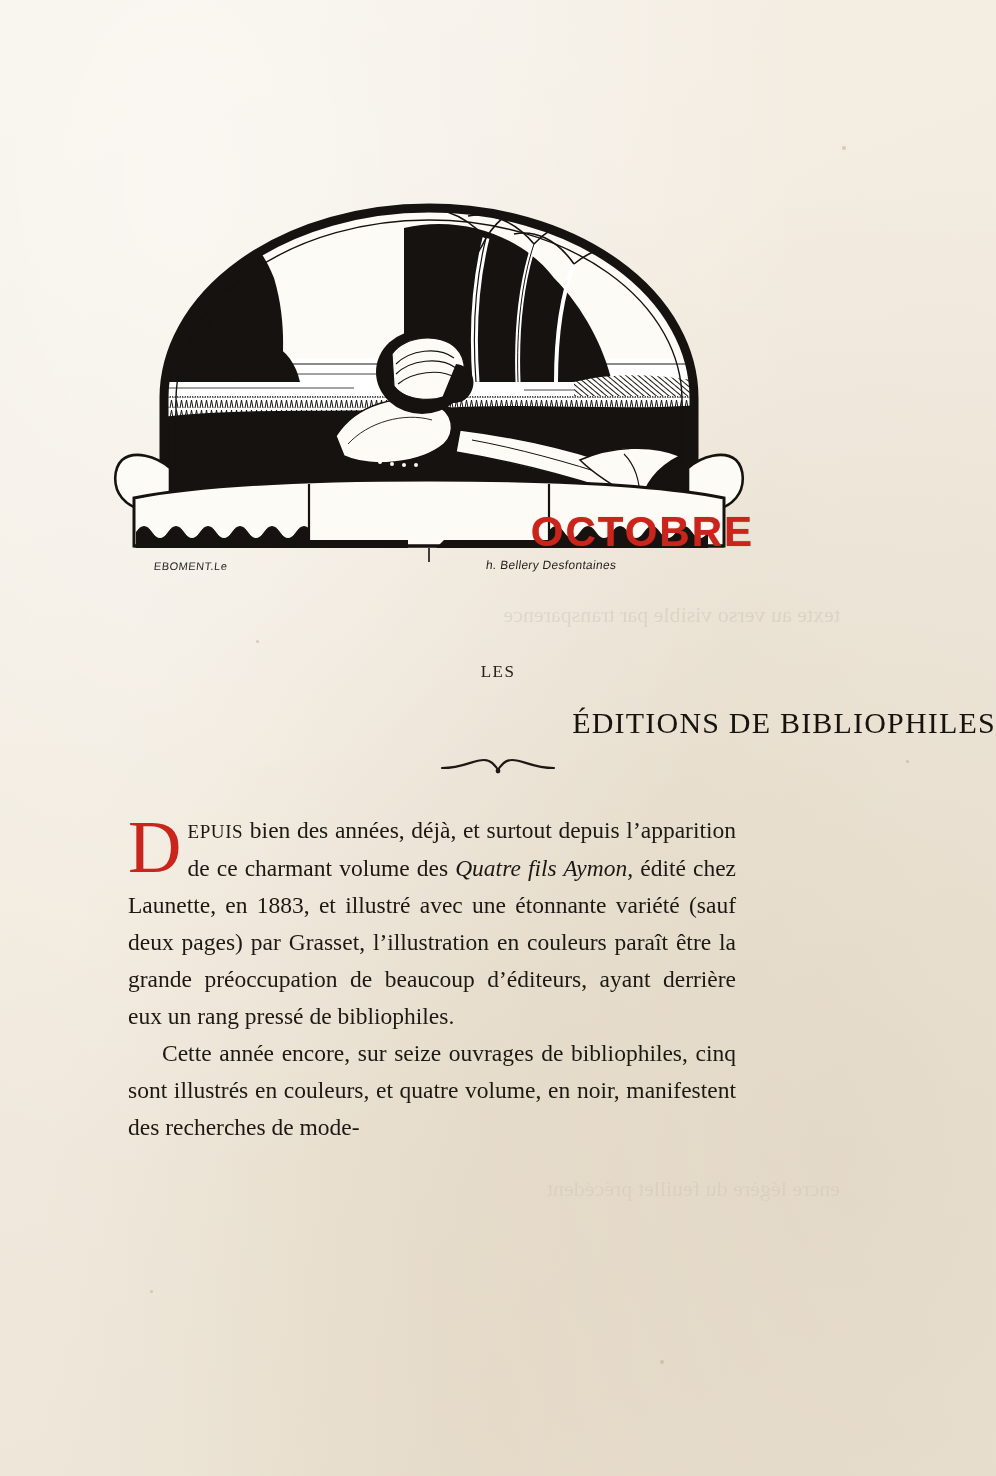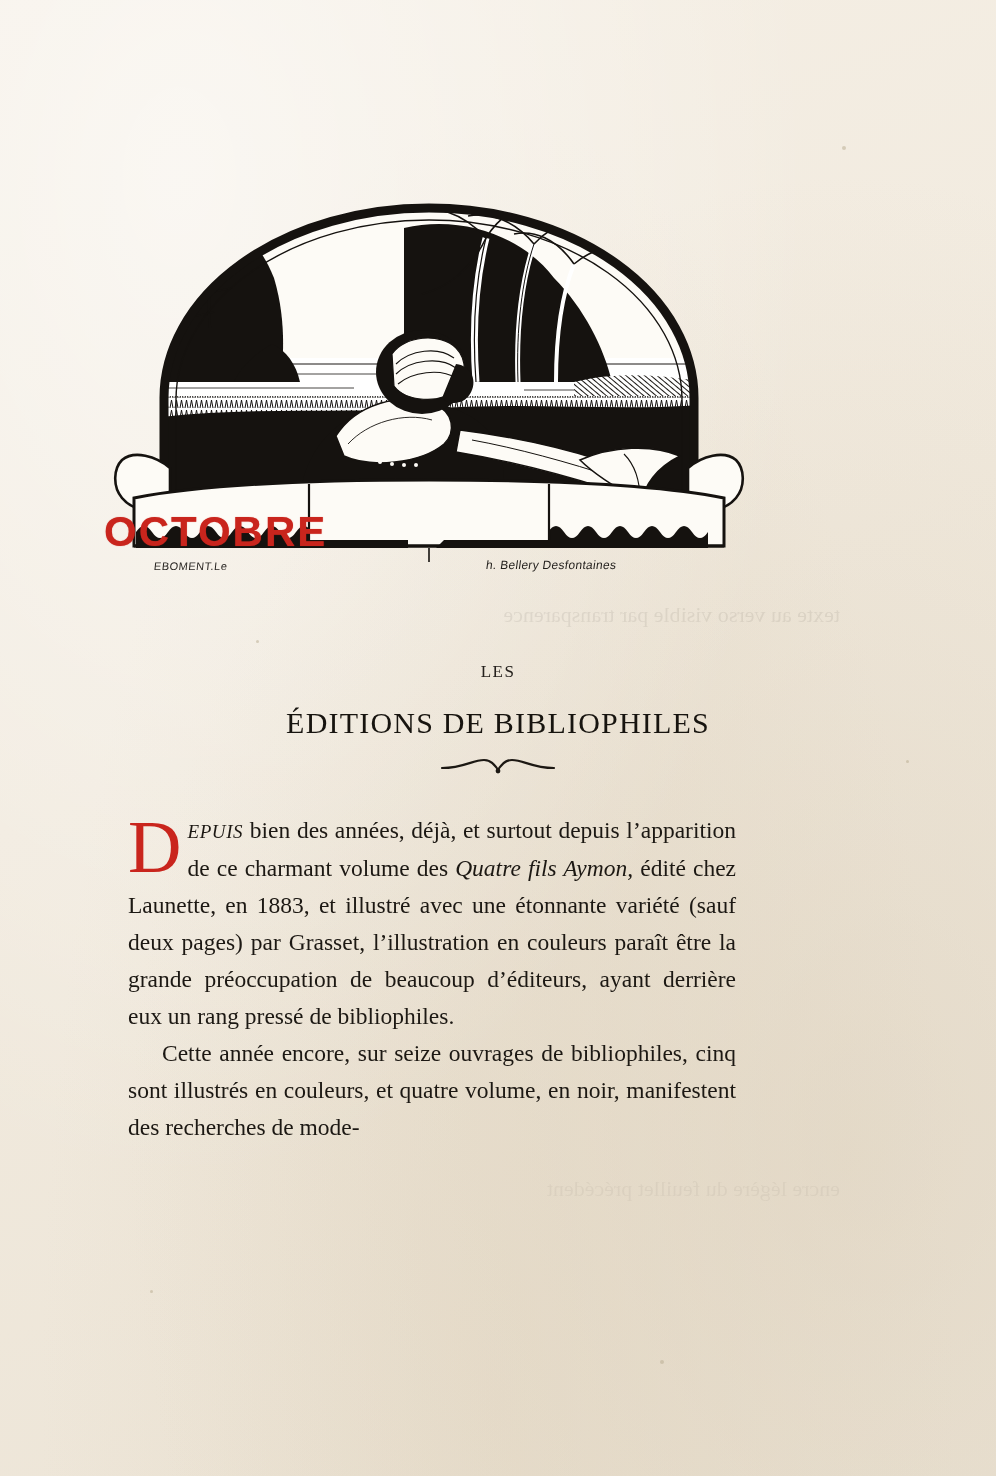--- a/index.html
+++ b/index.html
@@ -42,21 +42,21 @@
   .headpiece svg {
     display: block;
     width: 650px;
     height: 420px;
   }
   .month-banner-text {
     position: absolute;
     left: 0;
     top: 340px;
     width: 650px;
-    text-align: left;
+    text-align: right;
     font-family: "Liberation Sans", sans-serif;
     font-weight: bold;
     font-size: 42px;
     letter-spacing: 2px;
     color: #c9251d;
     text-shadow: 0 0 1px rgba(201,37,29,0.6);
   }
   .sig-left {
     position: absolute;
     left: 50px;
@@ -87,21 +87,21 @@
     text-align: center;
     font-size: 17px;
     letter-spacing: 1.5px;
     color: #24201c;
   }
   .title-main {
     position: absolute;
     left: 0;
     top: 706px;
     width: 996px;
-    text-align: center;
+    text-align: right;
     font-size: 30px;
     letter-spacing: 1.2px;
     color: #17140f;
   }
   .ornament {
     position: absolute;
     left: 0;
     top: 756px;
     width: 996px;
     text-align: center;
@@ -130,21 +130,20 @@
     font-size: 74px;
     line-height: 58px;
     padding: 6px 6px 0 0;
     color: #c9251d;
     font-family: "Liberation Serif", serif;
     font-weight: normal;
   }
   .smallcaps {
     font-size: 19px;
     letter-spacing: 0.6px;
-    font-style: italic;
   }
   .ital { font-style: italic; margin-top: 28px; }
 
   
   .showthrough {
     position: absolute;
     left: 140px;
     top: 596px;
     width: 700px;
     opacity: 0.085;

